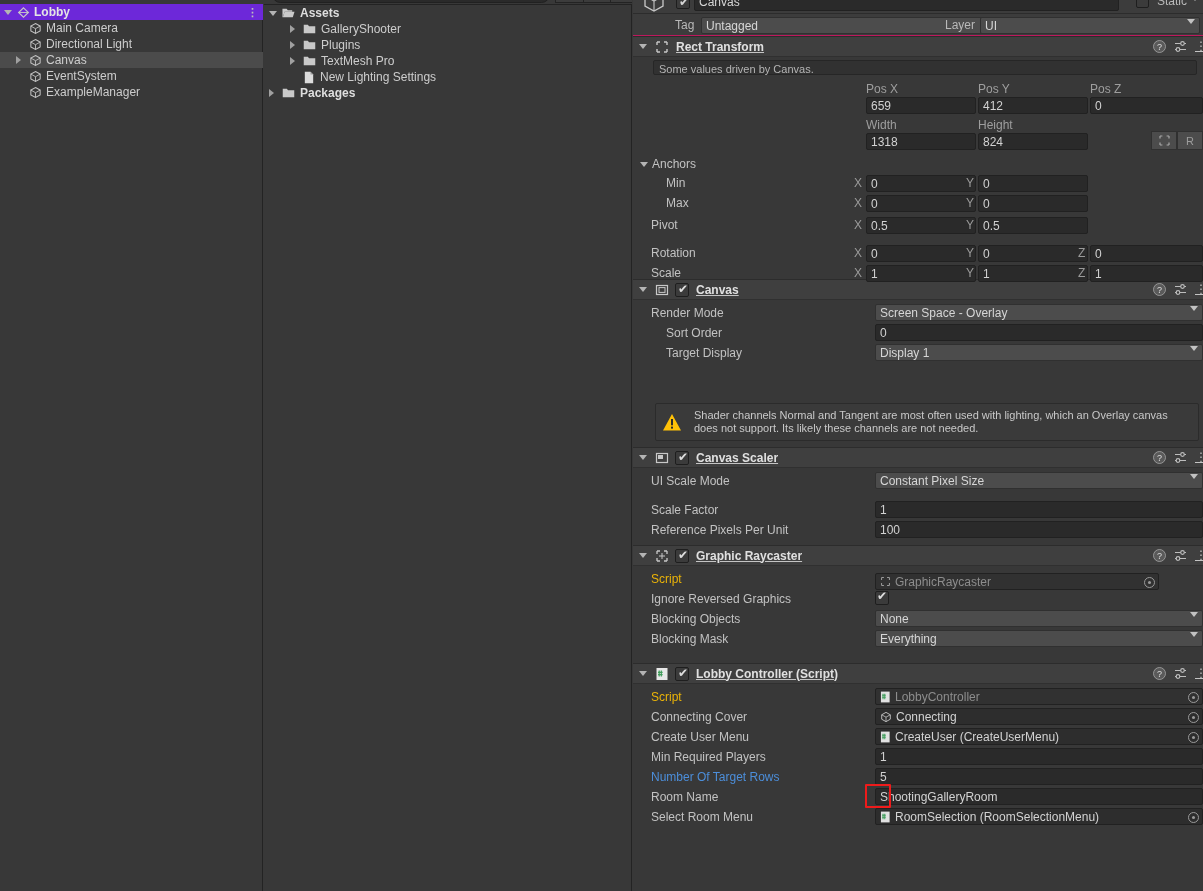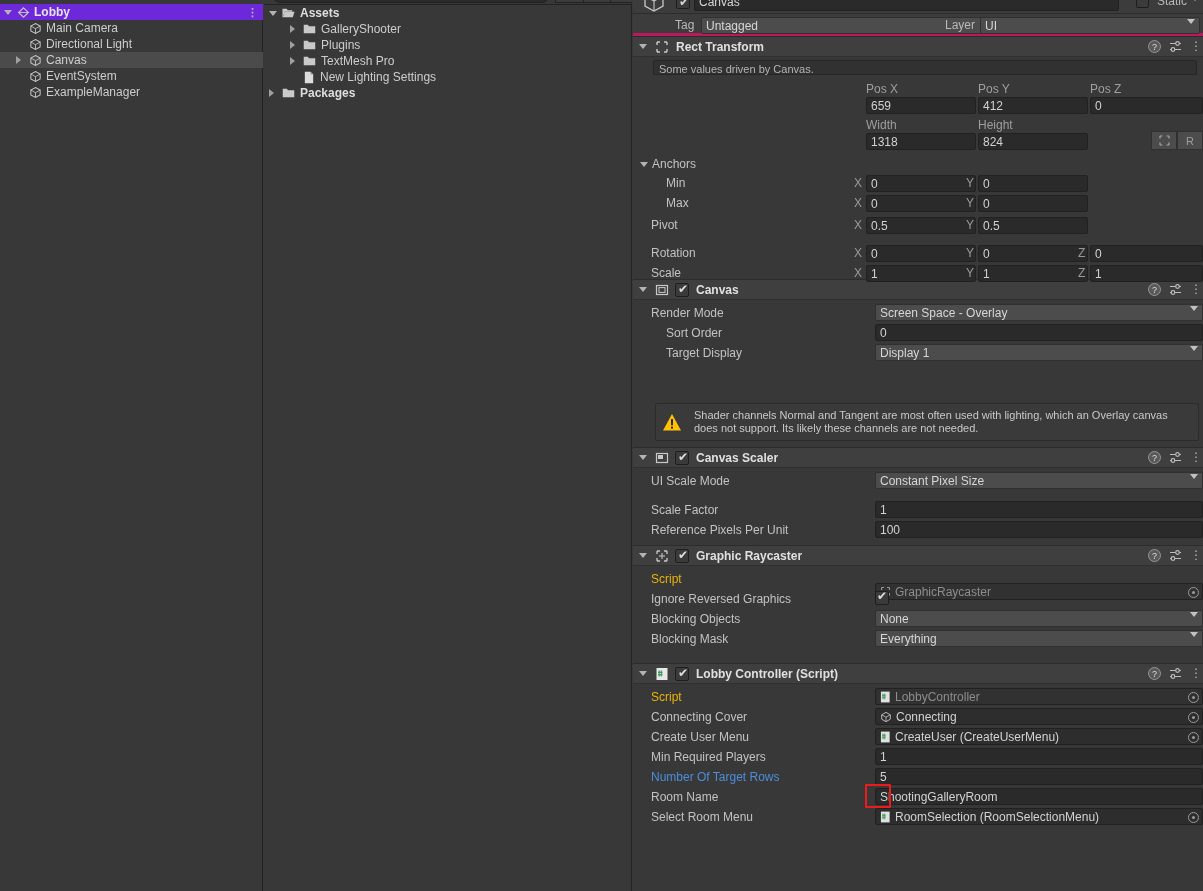--- a/index.html
+++ b/index.html
@@ -92,40 +92,40 @@
   .go-check .tick { position: absolute; left: 2px; top: -1px; color: #d6d6d6; font-size: 12px; }
   .static-box {
     position: absolute; right: 54px; top: -5px; width: 13px; height: 13px;
     background: #3b3b3b; border: 1px solid #1e1e1e; border-radius: 2px;
   }
   .static-lbl { position: absolute; right: 16px; top: -6px; color: #b9b9b9; font-size: 12px; }
   .static-arrow { position: absolute; right: 4px; top: 1px; }
 
   .tag-layer-row {
     position: relative; height: 22px; background: #3c3c3c;
-    border-bottom: 3px solid #be185d; display: flex; align-items: center;
+    border-bottom: 1px solid #be185d; display: flex; align-items: center;
   }
   .tl-label { color: #b9b9b9; font-size: 12px; }
   .dropdown {
     background: #4c4c4c; border: 1px solid #303030; border-radius: 2px;
     height: 17px; display: flex; align-items: center; padding: 0 4px;
     color: #d6d6d6; font-size: 12px; position: relative; overflow: hidden;
   }
   .dropdown .dd-arrow { position: absolute; right: 4px; top: 6px; }
   .dd-arrow-tri {
     width: 0; height: 0;
     border-left: 4px solid transparent; border-right: 4px solid transparent;
     border-top: 5px solid #c2c2c2;
   }
 
   
   .comp-header {
     display: flex; align-items: center; height: 21px;
     background: #3f3f3f; border-top: 1px solid #2c2c2c; border-bottom: 1px solid #303030;
-    padding-left: 6px; padding-right: 5px;
+    padding-left: 6px;  text-decoration: underline;
   }
   .comp-title { font-weight: bold; color: #e0e0e0; font-size: 12px; margin-left: 7px; }
   .comp-check {
     width: 14px; height: 14px; background: #3b3b3b; border: 1px solid #1e1e1e;
     border-radius: 2px; position: relative; margin-left: 6px; flex: 0 0 14px;
   }
   .comp-check .tick { position: absolute; left: 2px; top: -2px; color: #dedede; font-size: 12px; }
   .hdr-icons { margin-left: auto; display: flex; align-items: center; gap: 8px; }
 
   .comp-body { background: #383838; padding: 3px 0 4px 0; }
@@ -554,21 +554,21 @@
           <circle cx="8.5" cy="3.5" r="1.8" fill="#383838" stroke="#bdbdbd" stroke-width="1.2"></circle>
           <circle cx="4" cy="9.5" r="1.8" fill="#383838" stroke="#bdbdbd" stroke-width="1.2"></circle>
         </svg>
         <span style="color:#bdbdbd;font-size:12px;line-height:9px;width:8px;text-align:center">⋮</span>
       </span>
     </div>
     <div class="comp-body" style="position:relative;height:97px">
       <div id="raycaster-fields">
           <div class="f-row" style="position: relative; height: 20px;">
             <span class="f-label dim">Script</span>
-            <div style="position: absolute; left: 242px; top: 14px; width: 328px;">
+            <div style="position: absolute; left: 242px; top: 4px; width: 284px;">
               <div class="field obj readonly dimtext" style="width: 100%; position: relative; gap: 4px;">
                 <svg class="icon-svg" width="11" height="11" viewBox="0 0 14 14" style="flex:0 0 11px">
                   <path d="M2 2 L2 5 M2 2 L5 2 M12 2 L9 2 M12 2 L12 5 M2 12 L2 9 M2 12 L5 12 M12 12 L9 12 M12 12 L12 9" stroke="#9b9b9b" stroke-width="1.3" fill="none"></path>
                 </svg>
                 <span>GraphicRaycaster</span>
                 <span class="obj-pick"></span>
               </div>
             </div>
           </div>
           <div class="f-row" style="position: relative; height: 20px;">

